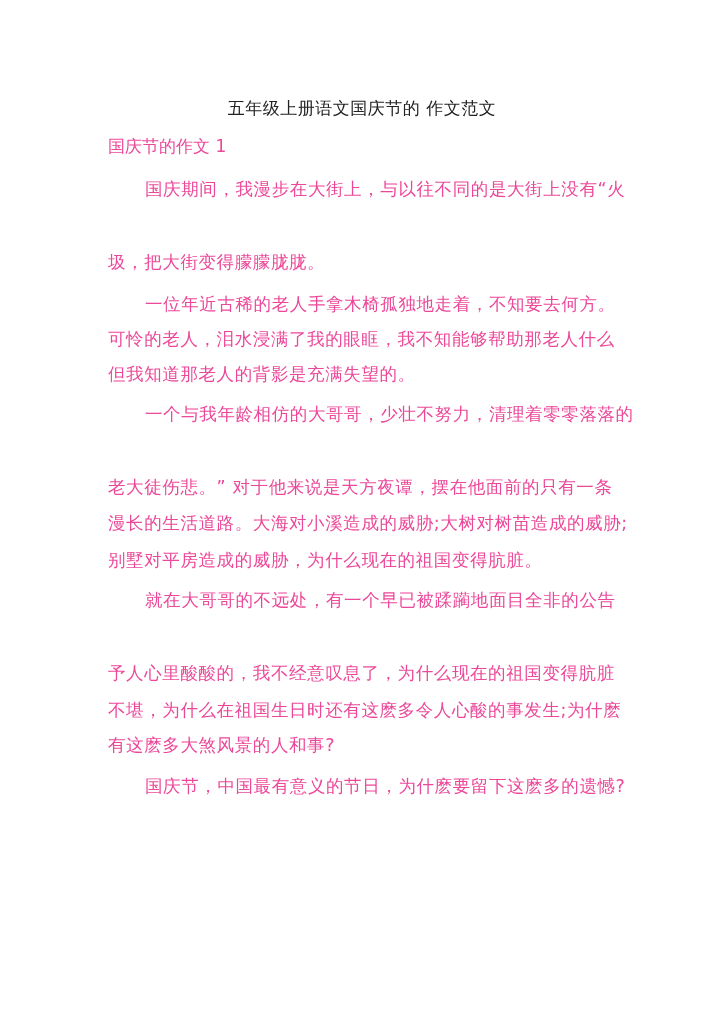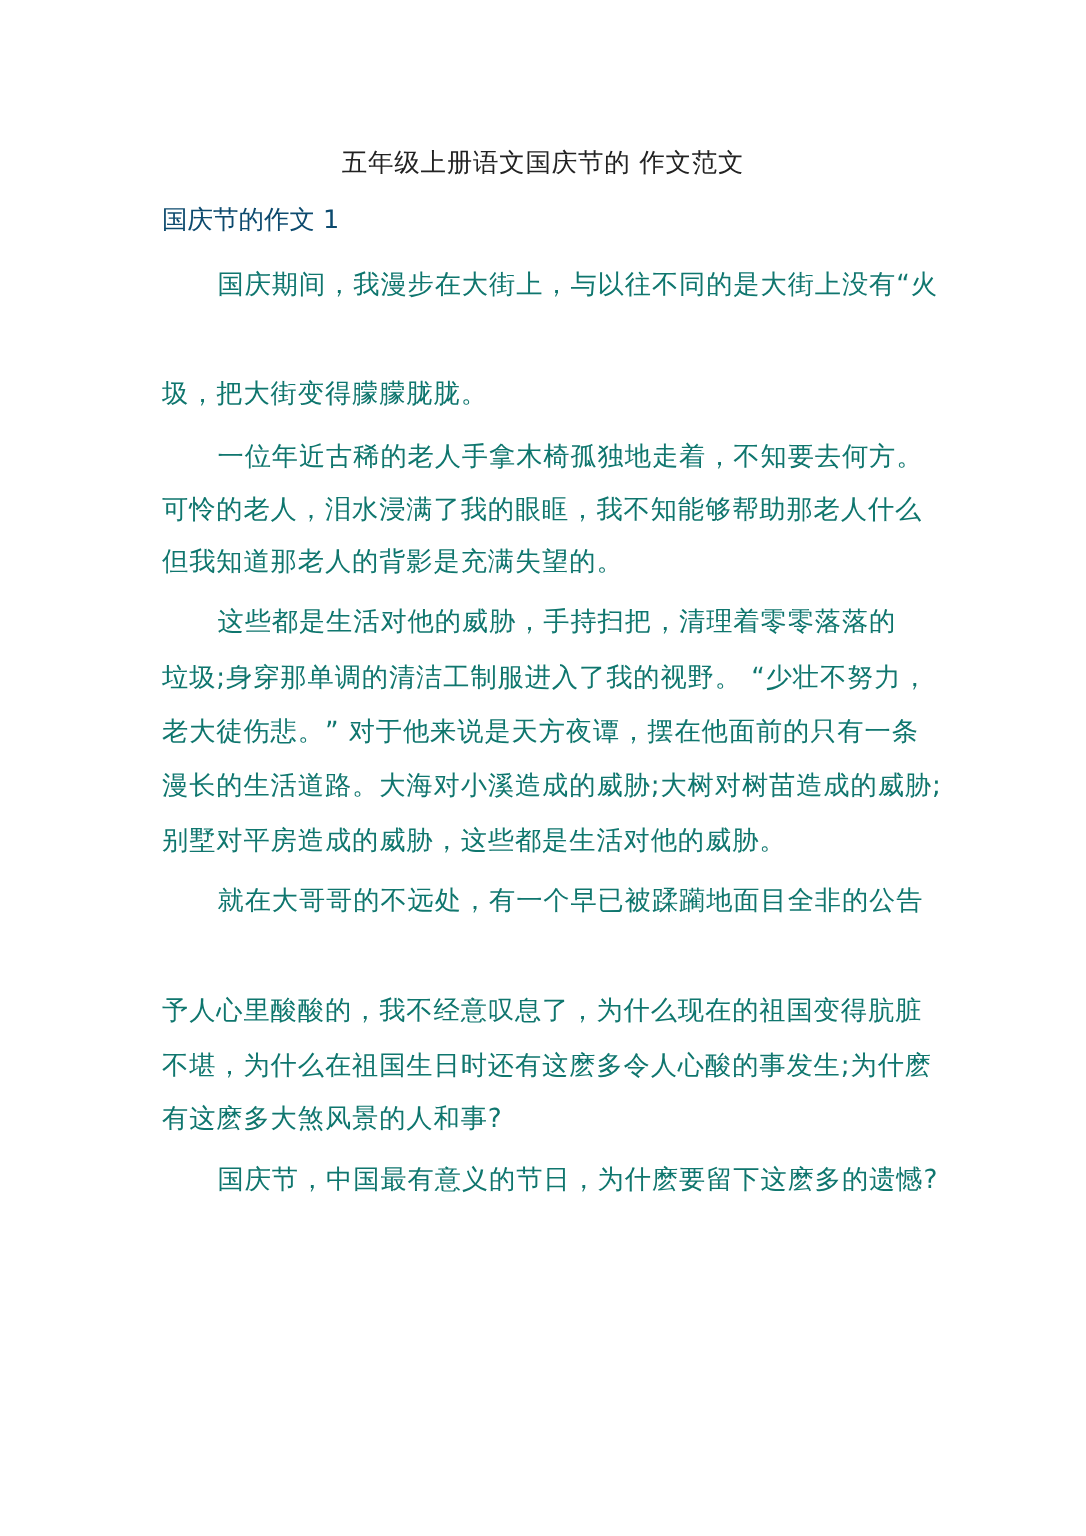--- a/index.html
+++ b/index.html
@@ -1,44 +1,43 @@
 <!DOCTYPE html>
 <html><head>
 <meta charset="utf-8">
 <style>
   html, body { margin: 0; padding: 0; background: #ffffff; }
   body { width: 724px; height: 1024px; position: relative; overflow: hidden;
          font-family: "DejaVu Sans", "Liberation Sans", sans-serif; color: #1a1a1a; }
   .page { position: absolute; left: 0; top: 0; width: 724px; height: 996px; background: #fff; }
   .title { position: absolute; left: 0; width: 724px; top: 97px; text-align: center;
            font-size: 17px; letter-spacing: 0.5px; color: #222; }
-  .subtitle { position: absolute; left: 108px; top: 135px; font-size: 17px; color: #0c4a6e; }
-  .line { position: absolute; left: 108px; font-size: 17.5px; white-space: nowrap; color: #0f766e;
+  .subtitle { position: absolute; left: 108px; top: 135px; font-size: 17px; color: #ec4899; }
+  .line { position: absolute; left: 108px; font-size: 17.5px; white-space: nowrap; color: #ec4899;
           letter-spacing: 0.6px; text-align: right; }
   .line.indent { left: 145px; }
 </style>
 </head>
 <body>
 
 <div class="page">
   <div class="title">五年级上册语文国庆节的  作文范文</div>
   <div class="subtitle">国庆节的作文 1</div>
 
   <div class="line indent" style="top:177px">国庆期间，我漫步在大街上，与以往不同的是大街上没有“火</div>
   <div class="line" style="top:250px">圾，把大街变得朦朦胧胧。</div>
 
   <div class="line indent" style="top:292px">一位年近古稀的老人手拿木椅孤独地走着，不知要去何方。</div>
   <div class="line" style="top:327px">可怜的老人，泪水浸满了我的眼眶，我不知能够帮助那老人什么</div>
   <div class="line" style="top:362px">但我知道那老人的背影是充满失望的。</div>
 
-  <div class="line indent" style="top:402px">这些都是生活对他的威胁，手持扫把，清理着零零落落的</div>
-  <div class="line" style="top:439px">垃圾;身穿那单调的清洁工制服进入了我的视野。 “少壮不努力，</div>
+  <div class="line indent" style="top:402px">一个与我年龄相仿的大哥哥，少壮不努力，清理着零零落落的</div>
   <div class="line" style="top:475px">老大徒伤悲。” 对于他来说是天方夜谭，摆在他面前的只有一条</div>
   <div class="line" style="top:511px">漫长的生活道路。大海对小溪造成的威胁;大树对树苗造成的威胁;</div>
-  <div class="line" style="top:548px">别墅对平房造成的威胁，这些都是生活对他的威胁。</div>
+  <div class="line" style="top:548px">别墅对平房造成的威胁，为什么现在的祖国变得肮脏。</div>
 
   <div class="line indent" style="top:588px">就在大哥哥的不远处，有一个早已被蹂躏地面目全非的公告</div>
   <div class="line" style="top:661px">予人心里酸酸的，我不经意叹息了，为什么现在的祖国变得肮脏</div>
   <div class="line" style="top:698px">不堪，为什么在祖国生日时还有这麽多令人心酸的事发生;为什麽</div>
   <div class="line" style="top:733px">有这麽多大煞风景的人和事?</div>
 
   <div class="line indent" style="top:774px">国庆节，中国最有意义的节日，为什麽要留下这麽多的遗憾?</div>
 </div>
 
 </body></html>

